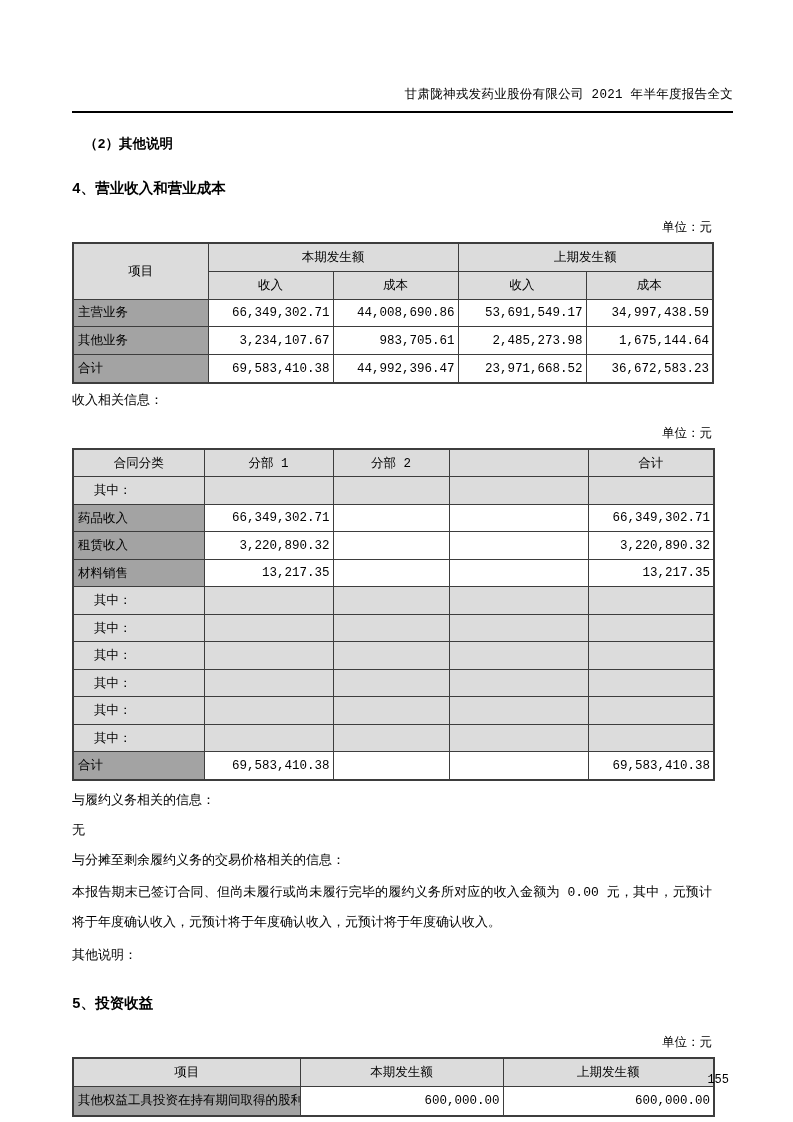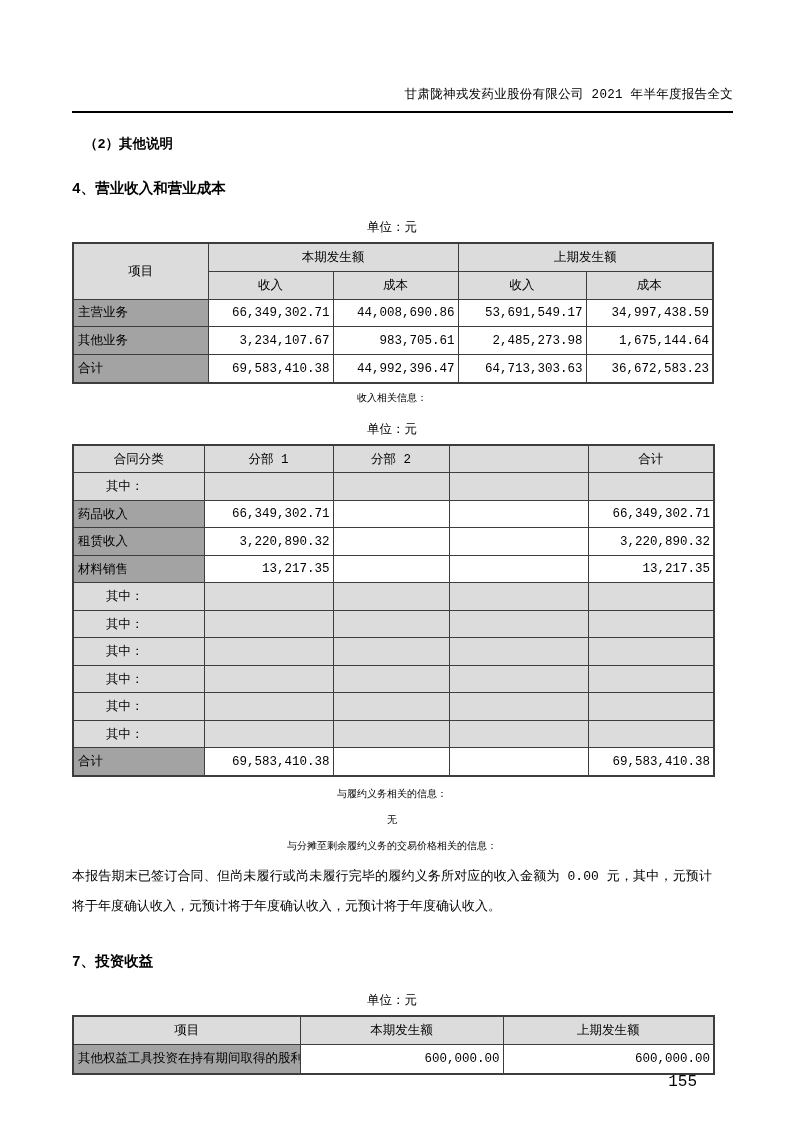--- a/index.html
+++ b/index.html
@@ -31,27 +31,26 @@
     font-size:13.5px;
     font-weight:bold;
   }
   .h-sec{
     margin:26px 0 0 72px;
     font-size:14.5px;
     font-weight:bold;
   }
   .unit{
     margin:21px 81px 6px 72px;
-    text-align:center;
+    text-align:right;
     font-size:12.5px;
   }
   .plain{
     margin:12px 81px 0 72px;
-    font-size:10px;
-    text-align:center;
+    font-size:13px;
   }
   .para{
     margin:9px 81px 0 72px;
     font-size:13px;
     line-height:30px;
     text-align:justify;
   }
   table{
     margin-left:72px;
     border-collapse:collapse;
@@ -68,26 +67,26 @@
     white-space:nowrap;
     vertical-align:middle;
   }
   .t1 td{height:26.8px;}
   .t3 td{height:27px;}
   .t3 tr.data td{height:28px;}
   .hdr{background:#dcdcdc;text-align:center;}
   .lbl{background:#a3a3a3;text-align:left;}
   .num{background:#fff;text-align:right;padding-right:3px;}
   tr.sub td{background:#dcdcdc;}
-  tr.sub td.lbl{padding-left:32px;}
+  tr.sub td.lbl{padding-left:20px;}
   .page-number{
     position:absolute;
     top:1040px;
-    right:96px;
-    font-size:16px;
+    right:64px;
+    font-size:12px;
   }
 </style>
 </head>
 <body>
 
 <div class="page">
 
   <div class="doc-header">甘肃陇神戎发药业股份有限公司 2021 年半年度报告全文</div>
   <hr class="header-rule">
 
@@ -127,21 +126,21 @@
       <td class="lbl">其他业务</td>
       <td class="num">3,234,107.67</td>
       <td class="num">983,705.61</td>
       <td class="num">2,485,273.98</td>
       <td class="num">1,675,144.64</td>
     </tr>
     <tr>
       <td class="lbl">合计</td>
       <td class="num">69,583,410.38</td>
       <td class="num">44,992,396.47</td>
-      <td class="num">64,713,303.63</td>
+      <td class="num">23,971,668.52</td>
       <td class="num">36,672,583.23</td>
     </tr>
   </tbody>
     </table>
 
   <div class="plain" style="margin-top:7px">收入相关信息：</div>
   <div class="unit" style="margin-top:16px">单位：元</div>
 
   <table class="t2">
     <colgroup>
@@ -236,22 +235,23 @@
       <td class="num"></td>
       <td class="num">69,583,410.38</td>
     </tr>
   </tbody>
     </table>
 
   <div class="plain" style="margin-top:10px">与履约义务相关的信息：</div>
   <div class="plain">无</div>
   <div class="plain">与分摊至剩余履约义务的交易价格相关的信息：</div>
   <div class="para">本报告期末已签订合同、但尚未履行或尚未履行完毕的履约义务所对应的收入金额为 0.00 元，其中，元预计将于年度确认收入，元预计将于年度确认收入，元预计将于年度确认收入。</div>
-
-  <div class="h-sec" style="margin-top:30px">7、投资收益</div>
+  <div class="plain" style="margin-top:8px">其他说明：</div>
+
+  <div class="h-sec" style="margin-top:30px">5、投资收益</div>
   <div class="unit">单位：元</div>
 
   <table class="t3">
     <colgroup>
         <col style="width:227px">
         <col style="width:203px">
         <col style="width:211px">
       </colgroup>
     <tbody>
         <tr>

